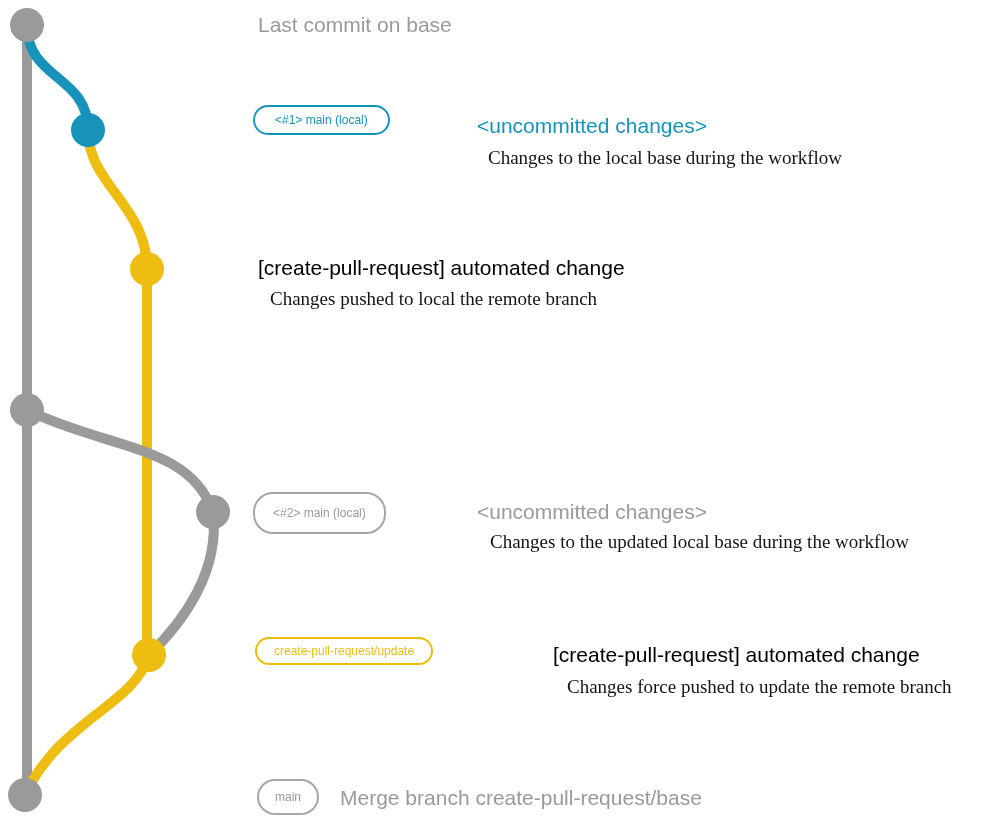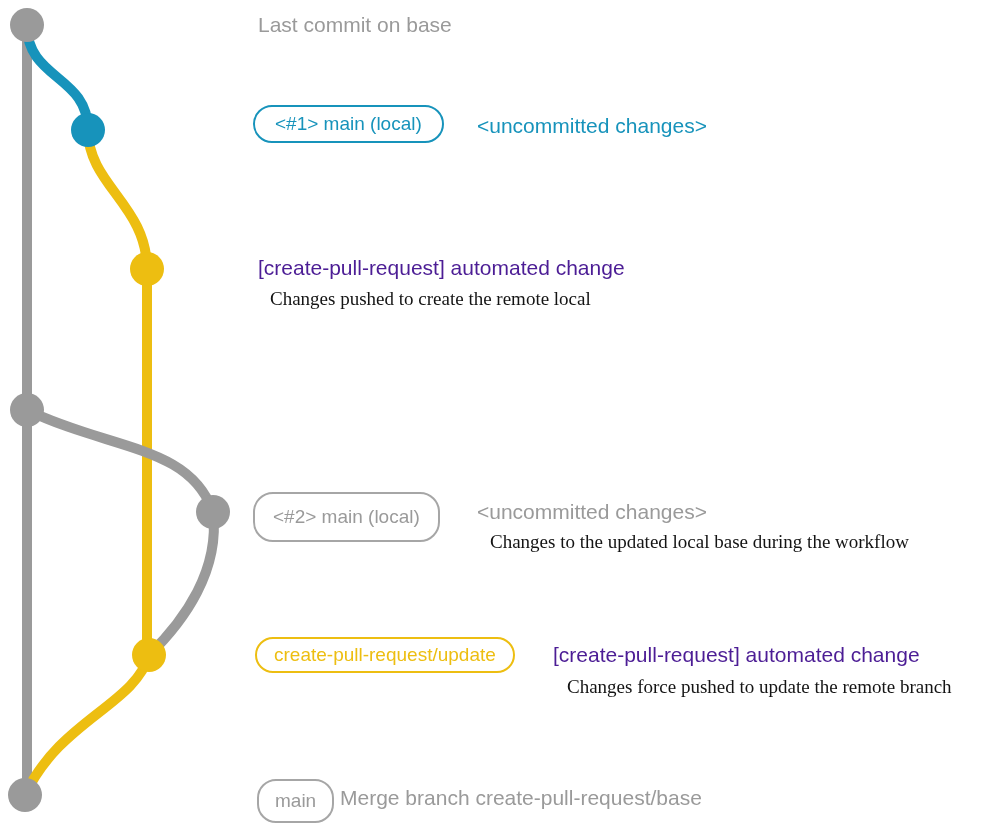--- a/index.html
+++ b/index.html
@@ -12,25 +12,25 @@
   }
   .graph{position:absolute;left:0;top:0;}
   .txt{
     position:absolute;
     white-space:nowrap;
     line-height:26px;
     font-size:21px;
   }
   .gray{color:#9a9a9a;}
   .blue{color:#1793bb;}
-  .yellow{color:#4c1d95;}
+  .yellow{color:#000000;}
   .badge{
     position:absolute;
     white-space:nowrap;
-    font-size:19px;
+    font-size:12px;
     border-style:solid;
     border-width:2.5px;
     border-radius:21px;
     display:inline-block;
     box-sizing:border-box;
   }
   .badge.blue{border-color:#1793bb;color:#1793bb;}
   .badge.grayb{border-color:#a6a6a6;color:#9a9a9a;border-width:2px;}
   .badge.yellowb{border-color:#edbe11;color:#edbe11;border-width:2px;}
   .desc{
@@ -69,23 +69,24 @@
     <circle cx="27" cy="410" r="17" fill="#9a9a9a"></circle>
     <circle cx="213" cy="512" r="17" fill="#9a9a9a"></circle>
     <circle cx="149" cy="655" r="17" fill="#edbe11"></circle>
     <circle cx="25" cy="795" r="17" fill="#9a9a9a"></circle>
   </svg>
 
   <div class="txt gray" style="left:258px;top:12px;">Last commit on base</div>
 
   <div class="badge blue" style="left:253px;top:105px;padding:6px 20px;">&lt;#1&gt; main (local)</div>
   <div class="txt blue" style="left:477px;top:113px;">&lt;uncommitted changes&gt;</div>
+  <div class="desc" style="left:488px;top:147px;">Changes to the local base during the workflow</div>
 
   <div class="txt yellow" style="left:258px;top:255px;">[create-pull-request] automated change</div>
-  <div class="desc" style="left:270px;top:288px;">Changes pushed to create the remote local</div>
+  <div class="desc" style="left:270px;top:288px;">Changes pushed to local the remote branch</div>
 
 
   <div class="badge grayb" style="left:253px;top:492px;padding:12px 18px;border-radius:20px;">&lt;#2&gt; main (local)</div>
   <div class="txt gray" style="left:477px;top:499px;">&lt;uncommitted changes&gt;</div>
   <div class="desc" style="left:490px;top:531px;">Changes to the updated local base during the workflow</div>
 
   <div class="badge yellowb" style="left:255px;top:637px;padding:5px 17px;border-radius:19px;">create-pull-request/update</div>
   <div class="txt yellow" style="left:553px;top:642px;">[create-pull-request] automated change</div>
   <div class="desc" style="left:567px;top:676px;">Changes force pushed to update the remote branch</div>
 

